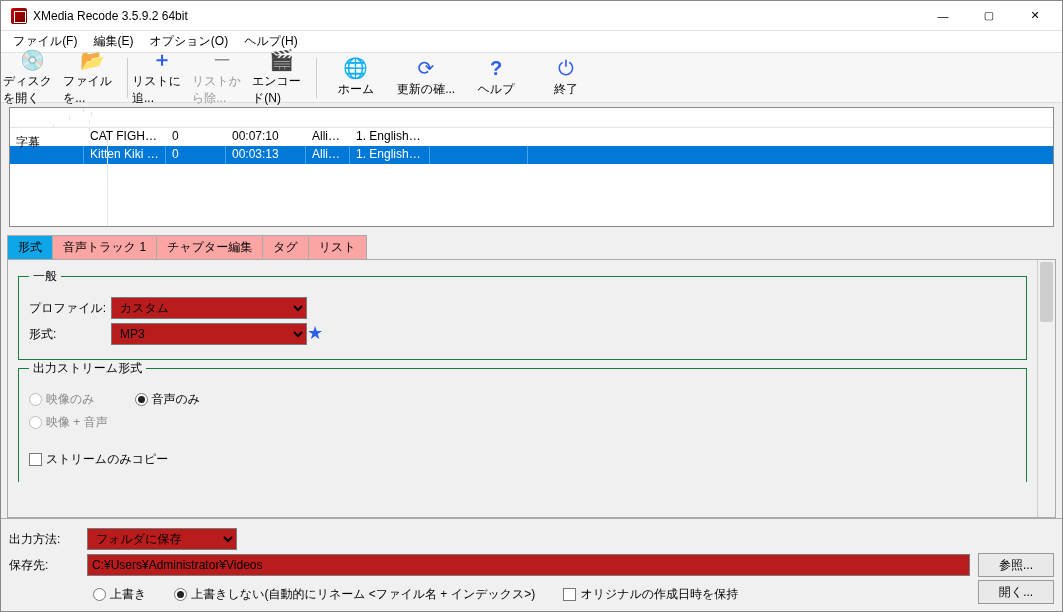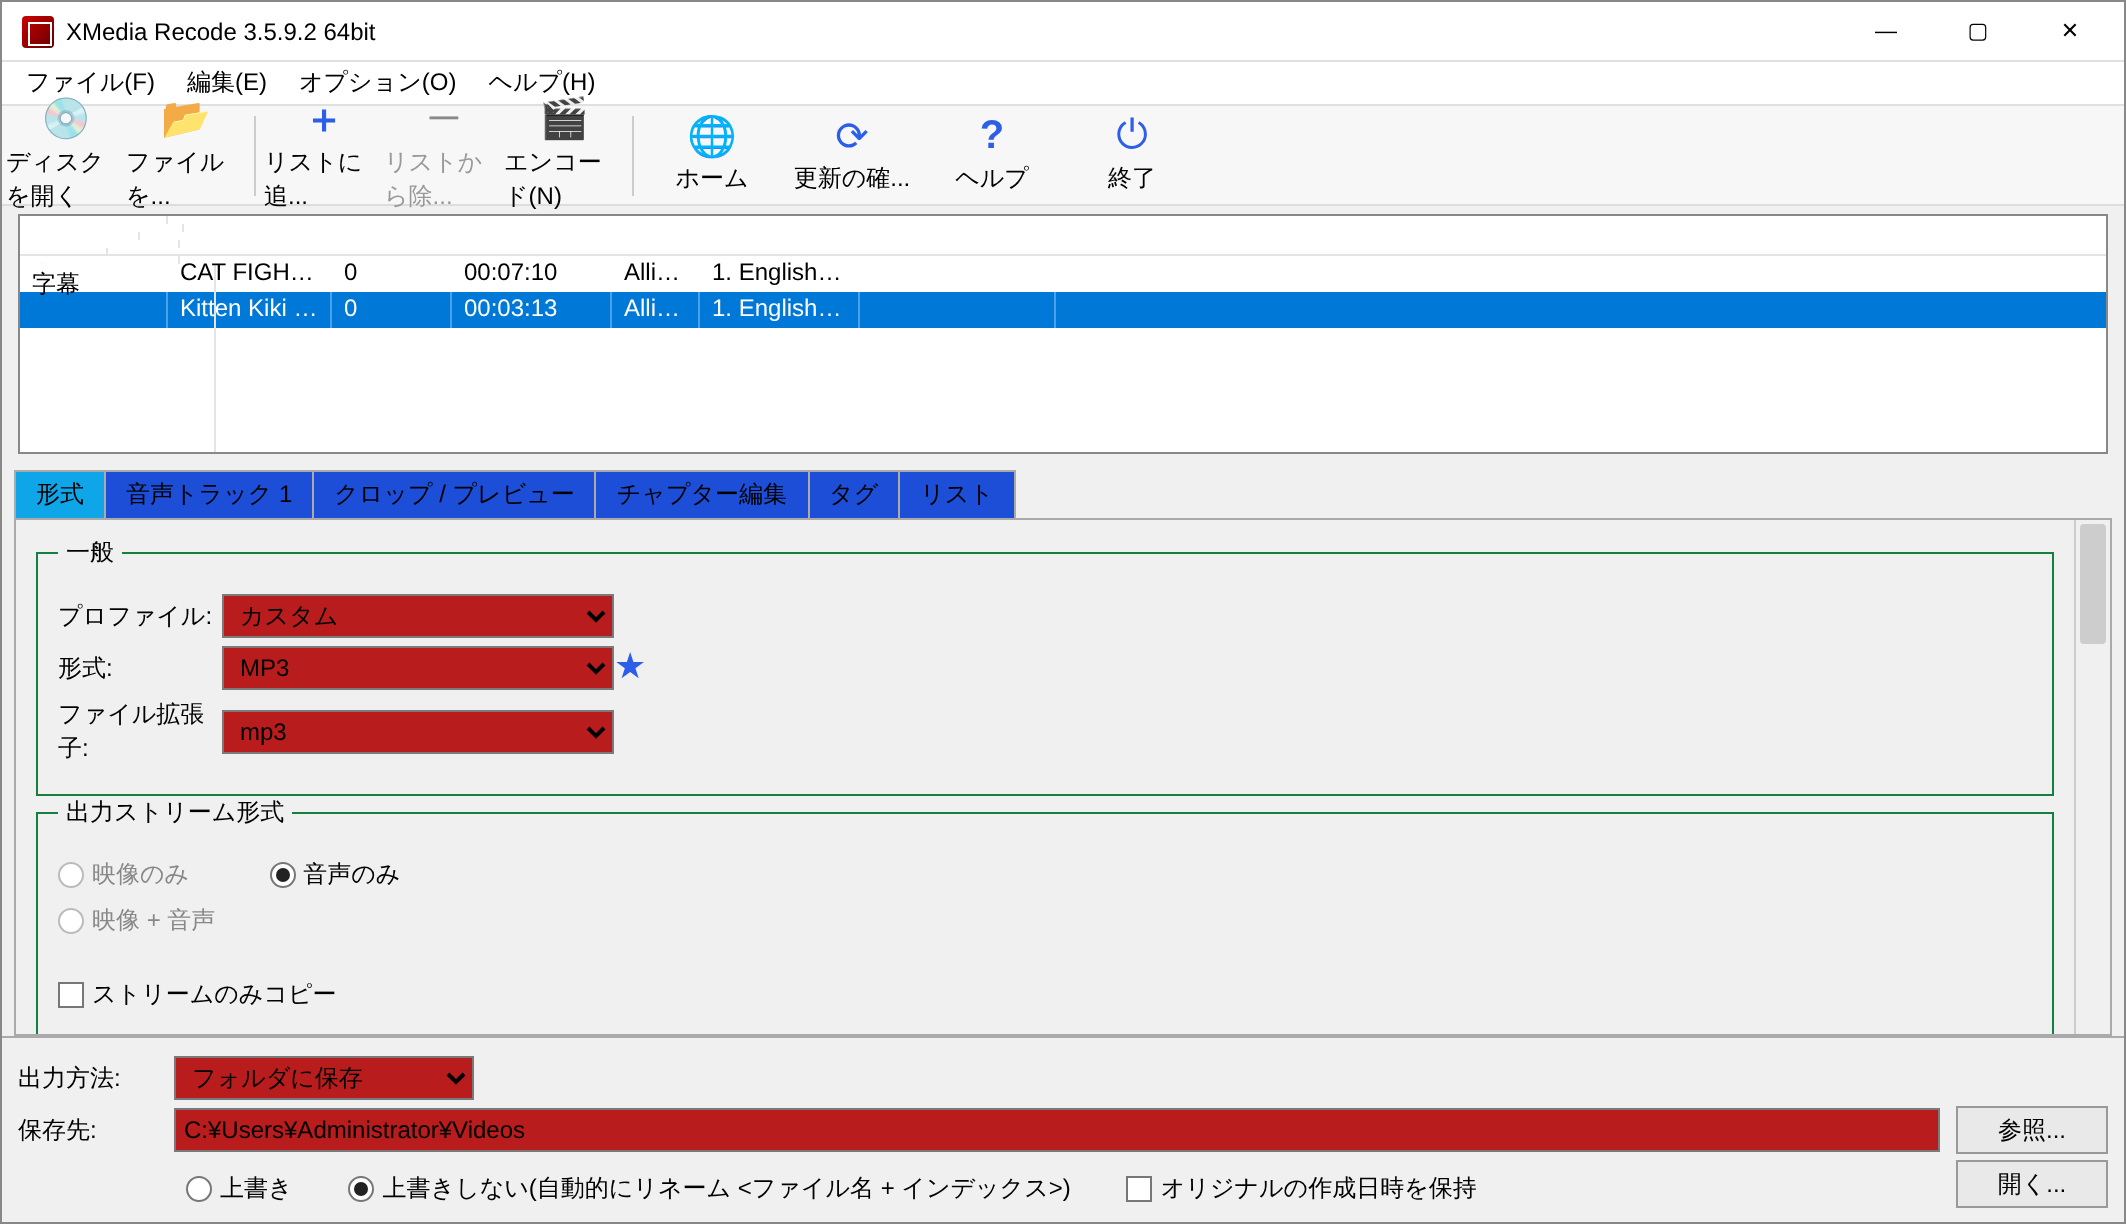--- a/index.html
+++ b/index.html
@@ -30,21 +30,21 @@
 .flhead { display:flex; height:20px; background:#fff; border-bottom:1px solid #e4e4e4;flex-direction:column; }
 .flhead .cell { border-right:1px solid #e4e4e4; padding:2px 6px; overflow:hidden; white-space:nowrap; text-overflow:ellipsis; }
 .flrow { display:flex; height:18px; }
 .flrow .cell { padding:1px 6px; overflow:hidden; white-space:nowrap; text-overflow:ellipsis; border-right:1px solid transparent; }
 .flrow.selected { background:#0078d7; color:#ffffff; }
 .flrow.selected .cell{ border-right:1px solid #4aa3ea;}
 .c-check{width:74px;} .c-name{width:82px;} .c-chap{width:60px;} .c-dur{width:80px;} .c-vid{width:44px;} .c-aud{width:80px;} .c-sub{width:98px;flex:0 0 98px; border-right:1px solid #e4e4e4;}
 
 
 .tabs { display:flex; margin:6px 6px 0 6px; }
-.tab { padding:3px 10px; border:1px solid #aaa; border-bottom:none; background:#1d4ed8; margin-right:-1px; position:relative; }
+.tab { padding:3px 10px; border:1px solid #aaa; border-bottom:none; background:#fca5a5; margin-right:-1px; position:relative; }
 .tab.active{ background:#0ea5e9; z-index:2;}
 .tabpanel { margin:0 6px; border:1px solid #aaa; background:#f0f0f0; flex:1; display:flex; overflow:hidden; position:relative;}
 .tabcontent { flex:1; padding:8px 10px; overflow:hidden; }
 .vscroll { width:18px; background:#f0f0f0; border-left:1px solid #ccc; position:relative;}
 .vscroll .thumb{ position:absolute; top:2px; left:2px; right:2px; height:60px; background:#cdcdcd; border-radius:2px;}
 
 fieldset{ border:1px solid #15803d; padding:8px 10px 10px 10px; }
 legend{ padding:0 4px; }
 .row{ display:flex; align-items:center; margin:4px 0; gap:0;}
 .lbl{ width:82px; }
@@ -156,41 +156,36 @@
     <div class="cell c-dur">00:03:13</div>
     <div class="cell c-vid">Allian...</div>
     <div class="cell c-aud">1. English A...</div>
     <div class="cell c-sub"></div>
   </div>
 </div>
 
 <div class="tabs">
   <div class="tab active">形式</div>
   <div class="tab">音声トラック 1</div>
-  <div class="tab">クロップ / プレビュー</div>
   <div class="tab">チャプター編集</div>
   <div class="tab">タグ</div>
   <div class="tab">リスト</div>
 </div>
 <div class="tabpanel">
   <div class="tabcontent">
     <fieldset>
       <legend>一般</legend>
       <div class="row">
         <div class="lbl">プロファイル:</div>
         <select><option>カスタム</option></select>
       </div>
       <div class="row">
         <div class="lbl">形式:</div>
         <select><option>MP3</option></select>
         <div class="star">★</div>
-      </div>
-      <div class="row">
-        <div class="lbl">ファイル拡張子:</div>
-        <select><option>mp3</option></select>
       </div>
     </fieldset>
 
     <fieldset style="border-bottom:none;padding-bottom:14px;">
       <legend>出力ストリーム形式</legend>
       <div class="radiogrp">
         <div class="radio disabled">
             <span class="dot"></span>
             <span>映像のみ</span>
           </div>

